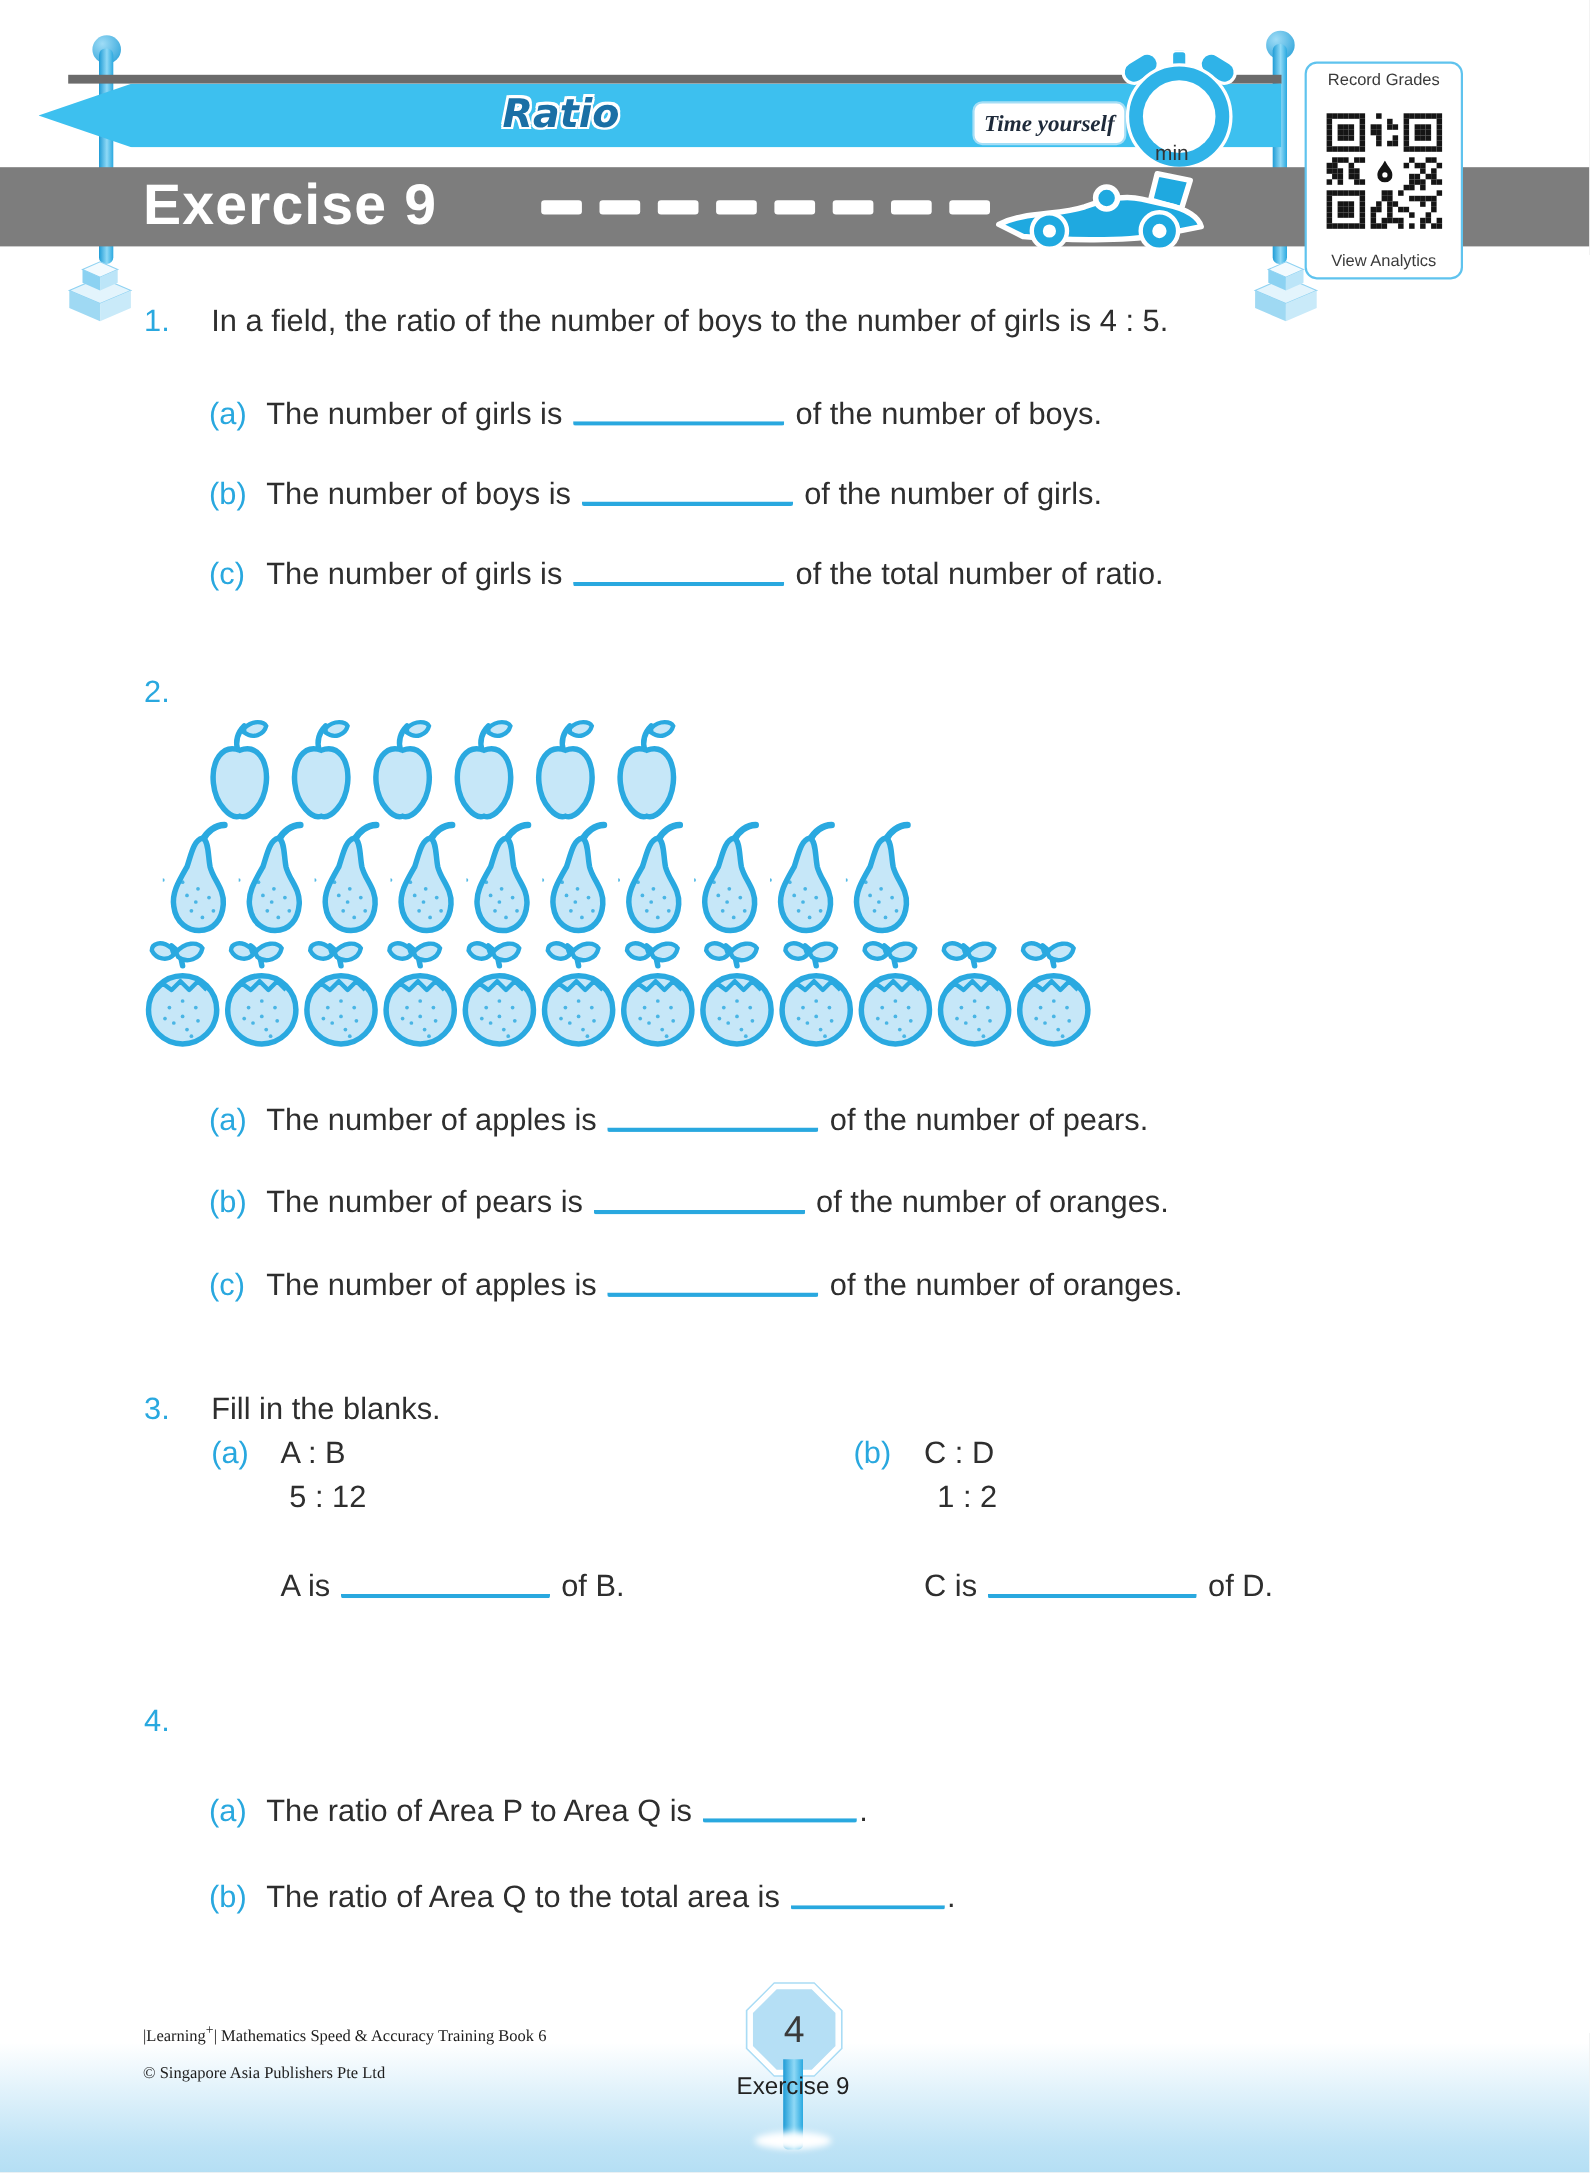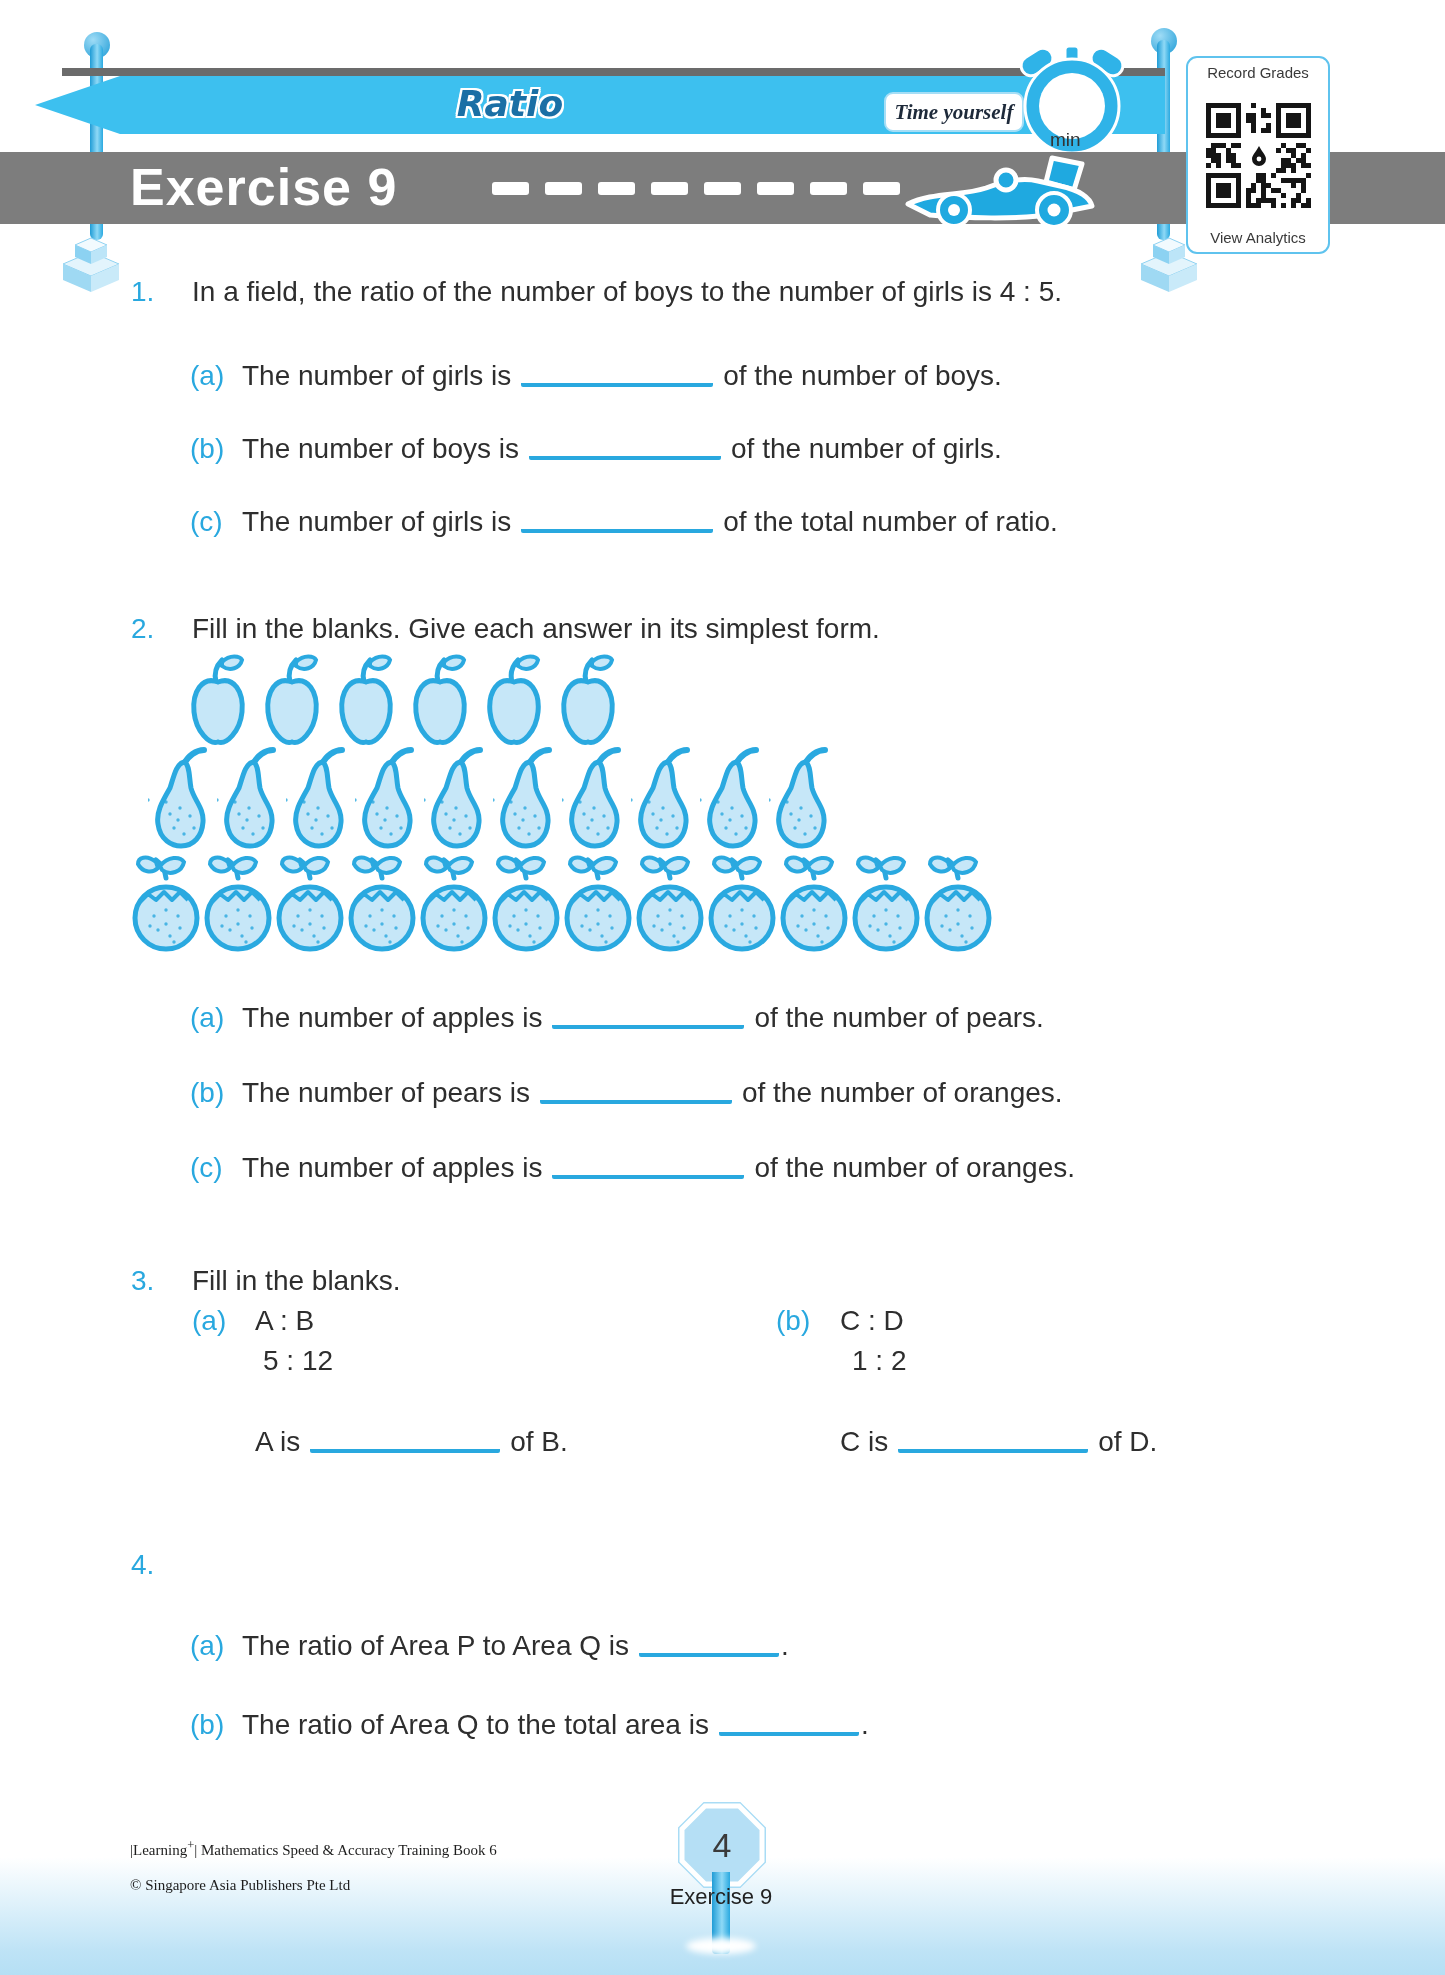--- a/index.html
+++ b/index.html
@@ -415,21 +415,20 @@
     <span class="plabel">(a)</span><span>The number of girls is</span><span class="blank"></span><span>of the number of boys.</span>
   </div>
   <div class="part" style="left:242px;top:433px">
     <span class="plabel">(b)</span><span>The number of boys is</span><span class="blank"></span><span>of the number of girls.</span>
   </div>
   <div class="part" style="left:242px;top:506px">
     <span class="plabel">(c)</span><span>The number of girls is</span><span class="blank"></span><span>of the total number of ratio.</span>
   </div>
 
   <div class="qnum" style="left:131px;top:613px">2.</div>
-  <div class="qtext" style="left:192px;top:613px">Fill in the blanks. Give each answer in its simplest form.</div>
 
   <div class="fruit-row apples">
       <svg class="fruit f-apple" viewBox="0 0 64 96">
         <use href="#sym-apple"></use>
       </svg>
       <svg class="fruit f-apple" viewBox="0 0 64 96">
         <use href="#sym-apple"></use>
       </svg>
       <svg class="fruit f-apple" viewBox="0 0 64 96">
         <use href="#sym-apple"></use>

